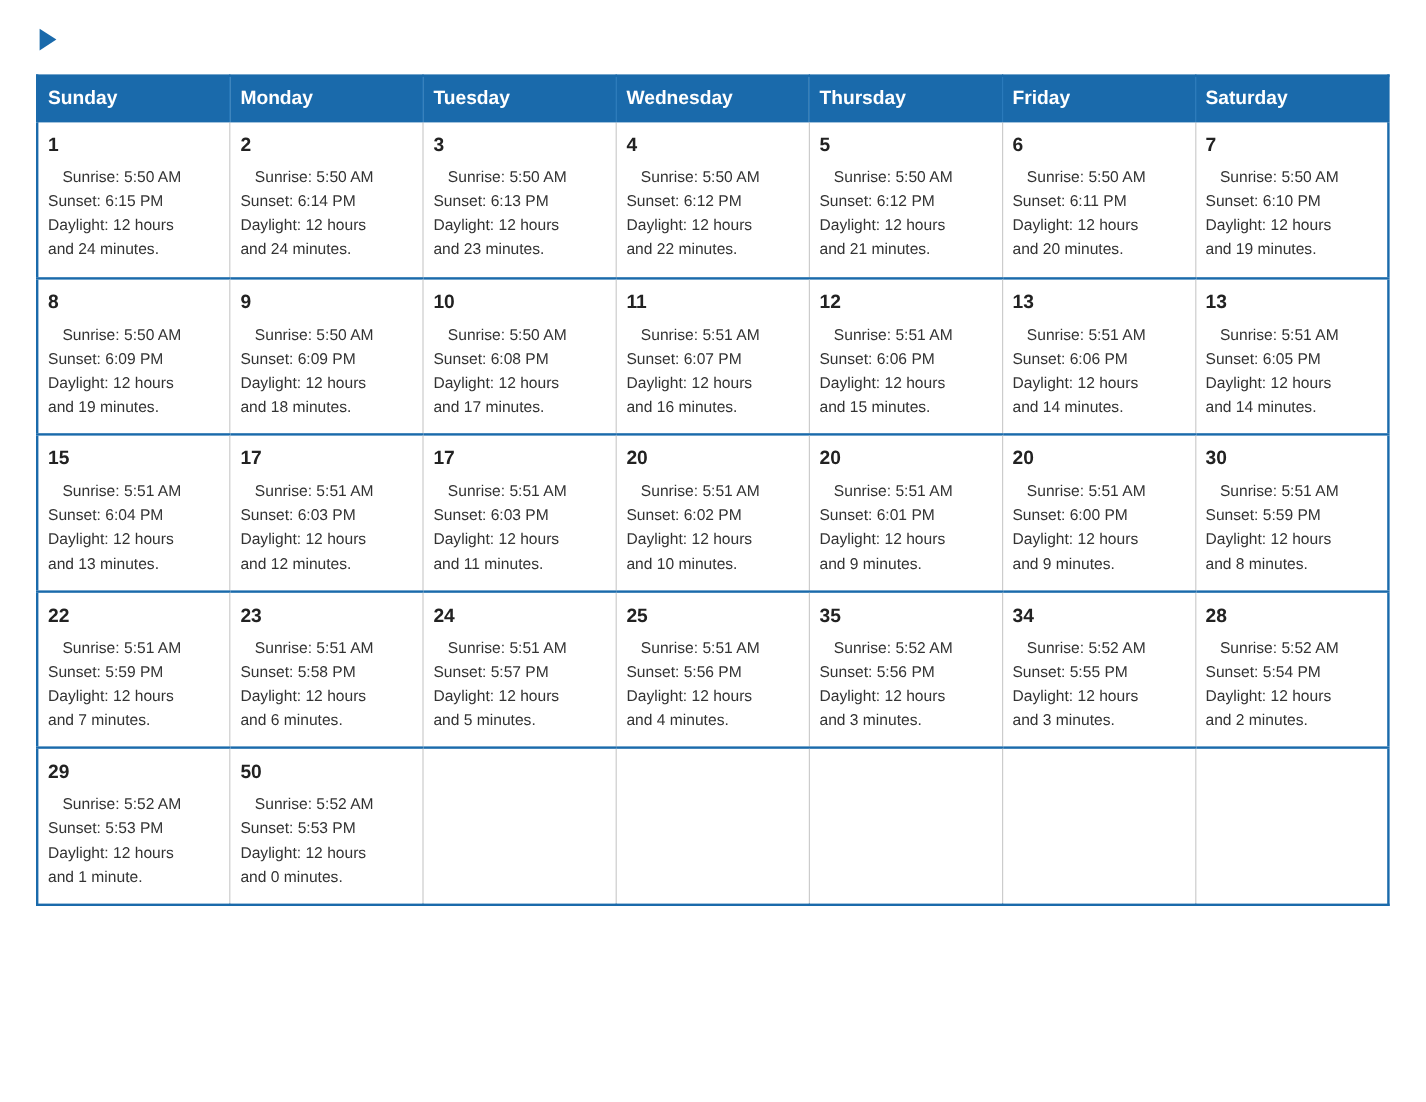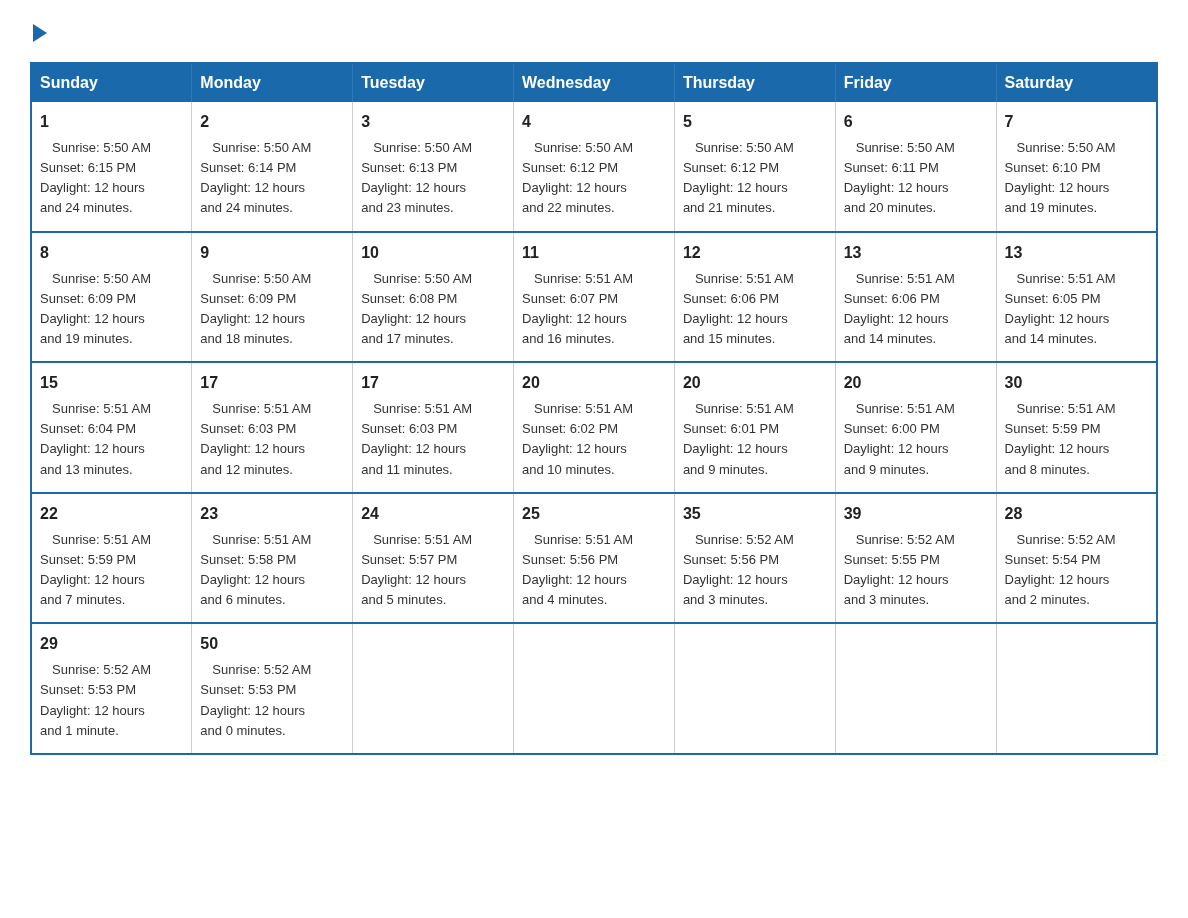--- a/index.html
+++ b/index.html
@@ -244,21 +244,21 @@
         </td>
         <td>
           <span class="day-number">25</span>
           <span class="day-info">Sunrise: 5:51 AM<br>Sunset: 5:56 PM<br>Daylight: 12 hours<br>and 4 minutes.</span>
         </td>
         <td>
           <span class="day-number">35</span>
           <span class="day-info">Sunrise: 5:52 AM<br>Sunset: 5:56 PM<br>Daylight: 12 hours<br>and 3 minutes.</span>
         </td>
         <td>
-          <span class="day-number">39</span>
+          <span class="day-number">34</span>
           <span class="day-info">Sunrise: 5:52 AM<br>Sunset: 5:55 PM<br>Daylight: 12 hours<br>and 3 minutes.</span>
         </td>
         <td>
           <span class="day-number">28</span>
           <span class="day-info">Sunrise: 5:52 AM<br>Sunset: 5:54 PM<br>Daylight: 12 hours<br>and 2 minutes.</span>
         </td>
       </tr>
       <tr>
         <td>
           <span class="day-number">29</span>

